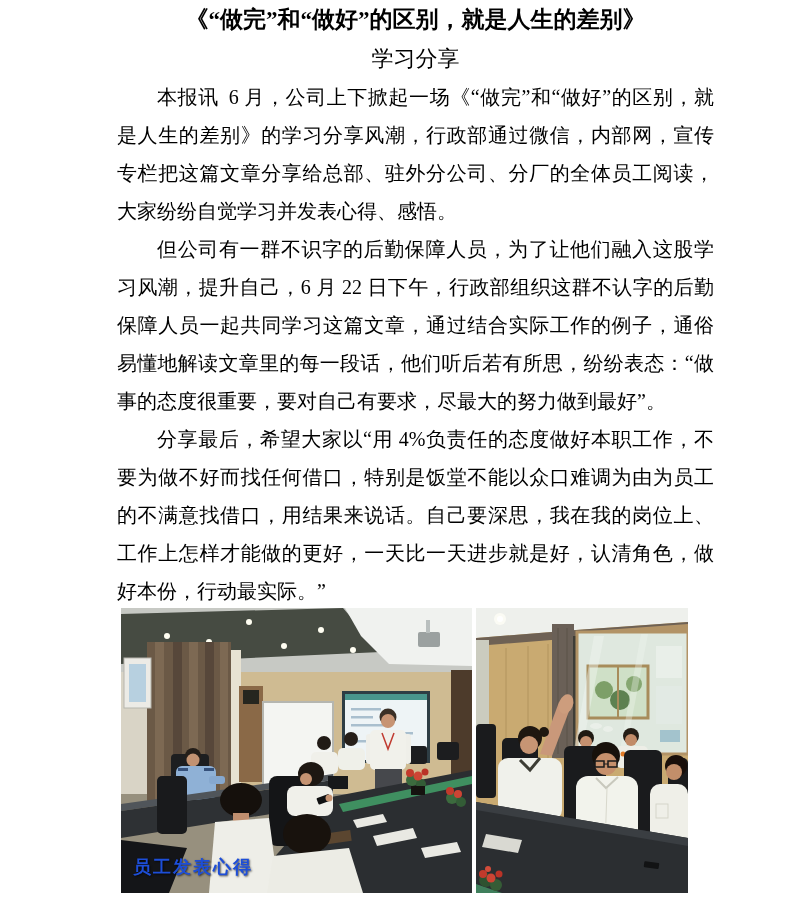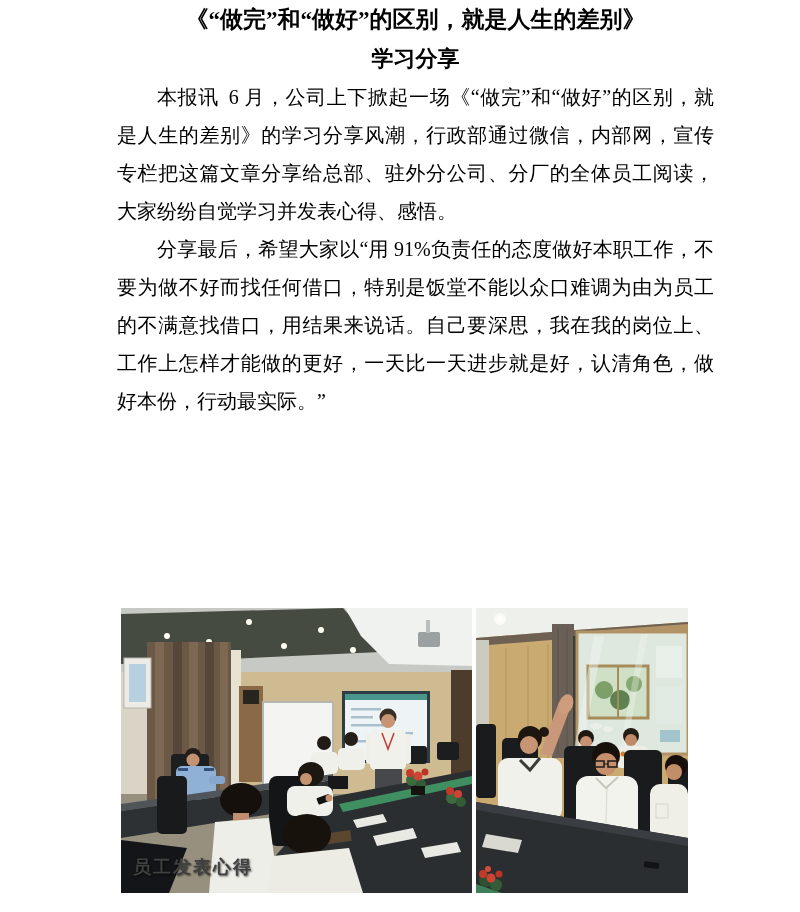--- a/index.html
+++ b/index.html
@@ -2,44 +2,45 @@
 <html><head>
 <meta charset="utf-8">
 <style>
   html,body{margin:0;padding:0;background:#ffffff;}
   .page{
     position:relative;width:800px;height:912px;background:#fff;overflow:hidden;
     font-family:"Liberation Serif","DejaVu Serif",serif;color:#000;
   }
   .content{position:absolute;left:117px;top:0;width:597px;}
   .doc-title{margin:0;text-align:center;font-size:23px;font-weight:bold;line-height:40px;}
-  .doc-subtitle{margin:0;text-align:center;font-size:22px;font-weight:bold;line-height:38px;}
+  .doc-subtitle{margin:0;text-align:center;font-size:22px;font-weight:normal;line-height:38px;}
   .para{margin:0;font-size:20px;line-height:38px;text-align:justify;text-indent:2em;}
   .para .lead{font-weight:normal;margin-right:10px;}
   .photos{position:absolute;left:121px;top:608px;width:567px;height:285px;display:flex;gap:4px;}
   .photo{position:relative;height:285px;overflow:hidden;}
   .photo.left{width:351px;background:#cfbb92;}
   .photo.right{width:212px;background:#c9aa71;}
   .photo svg{display:block;}
   .photo-caption{
     position:absolute;left:12px;bottom:14px;
-    font-size:18px;font-weight:bold;color:#404040;
+    font-size:18px;font-weight:bold;color:#1d4ed8;
     text-shadow:1px 1px 2px rgba(0,0,0,0.65);letter-spacing:2px;
   }
 </style>
 </head>
 <body>
 
 <div class="page">
 
   <div class="content">
     <h1 class="doc-title">《“做完”和“做好”的区别，就是人生的差别》</h1>
     <h2 class="doc-subtitle">学习分享</h2>
     <p class="para"><span class="lead">本报讯</span><span>6 月，公司上下掀起一场《“做完”和“做好”的区别，就是人生的差别》的学习分享风潮，行政部通过微信，内部网，宣传专栏把这篇文章分享给总部、驻外分公司、分厂的全体员工阅读，大家纷纷自觉学习并发表心得、感悟。</span></p>
-    <p class="para"><span>分享最后，希望大家以“用 91%负责任的态度做好本职工作，不要为做不好而找任何借口，特别是饭堂不能以众口难调为由为员工的不满意找借口，用结果来说话。自己要深思，我在我的岗位上、工作上怎样才能做的更好，一天比一天进步就是好，认清角色，做好本份，行动最实际。”</span></p>
+    <p class="para"><span>但公司有一群不识字的后勤保障人员，为了让他们融入这股学习风潮，提升自己，6 月 22 日下午，行政部组织这群不认字的后勤保障人员一起共同学习这篇文章，通过结合实际工作的例子，通俗易懂地解读文章里的每一段话，他们听后若有所思，纷纷表态：“做事的态度很重要，要对自己有要求，尽最大的努力做到最好”。</span></p>
+    <p class="para"><span>分享最后，希望大家以“用 4%负责任的态度做好本职工作，不要为做不好而找任何借口，特别是饭堂不能以众口难调为由为员工的不满意找借口，用结果来说话。自己要深思，我在我的岗位上、工作上怎样才能做的更好，一天比一天进步就是好，认清角色，做好本份，行动最实际。”</span></p>
   </div>
 
   <div class="photos">
 
     <div class="photo left">
       <svg width="351" height="285" viewBox="0 0 351 285">
 
         <rect x="0" y="0" width="351" height="200" fill="#cfbb92"></rect>
         <rect x="0" y="36" width="30" height="170" fill="#d9d4c6"></rect>
         <rect x="0" y="186" width="351" height="99" fill="#97907e"></rect>

